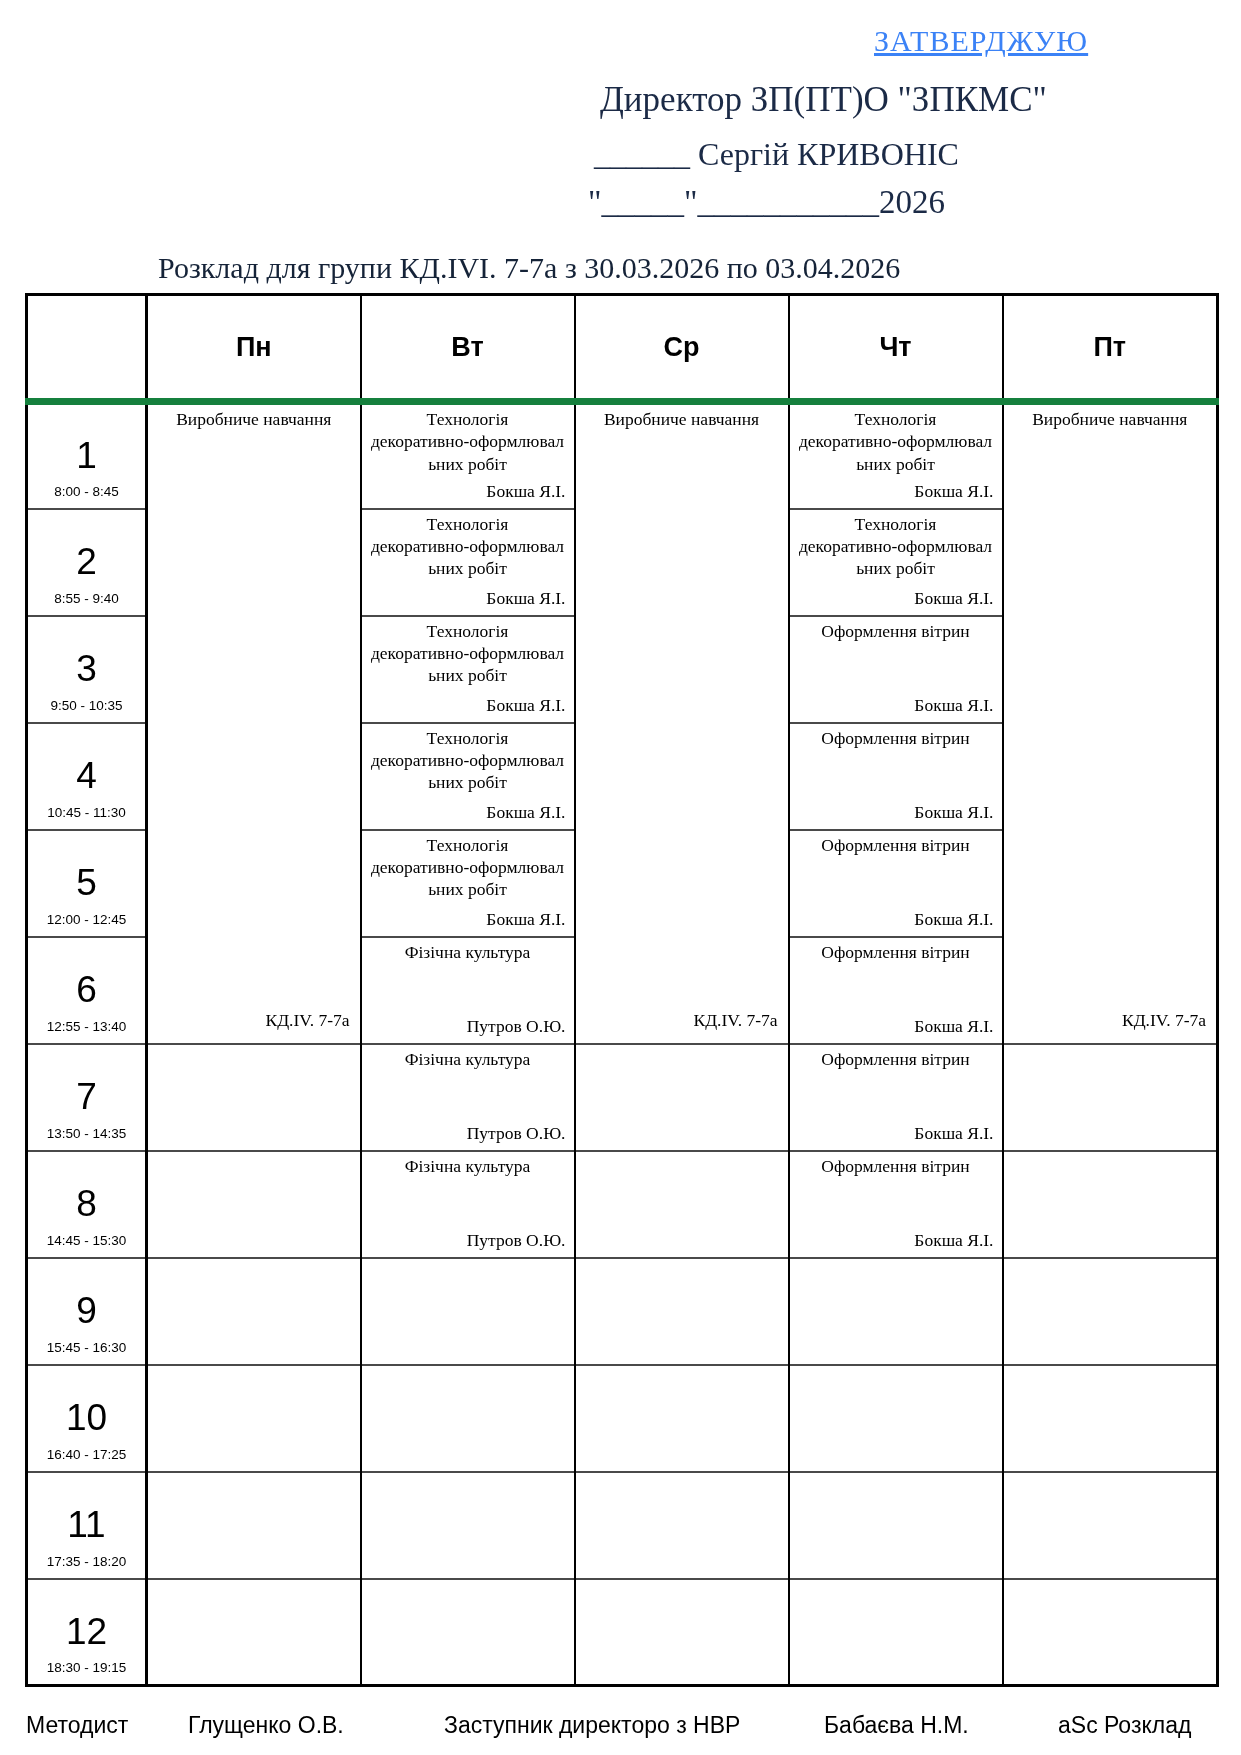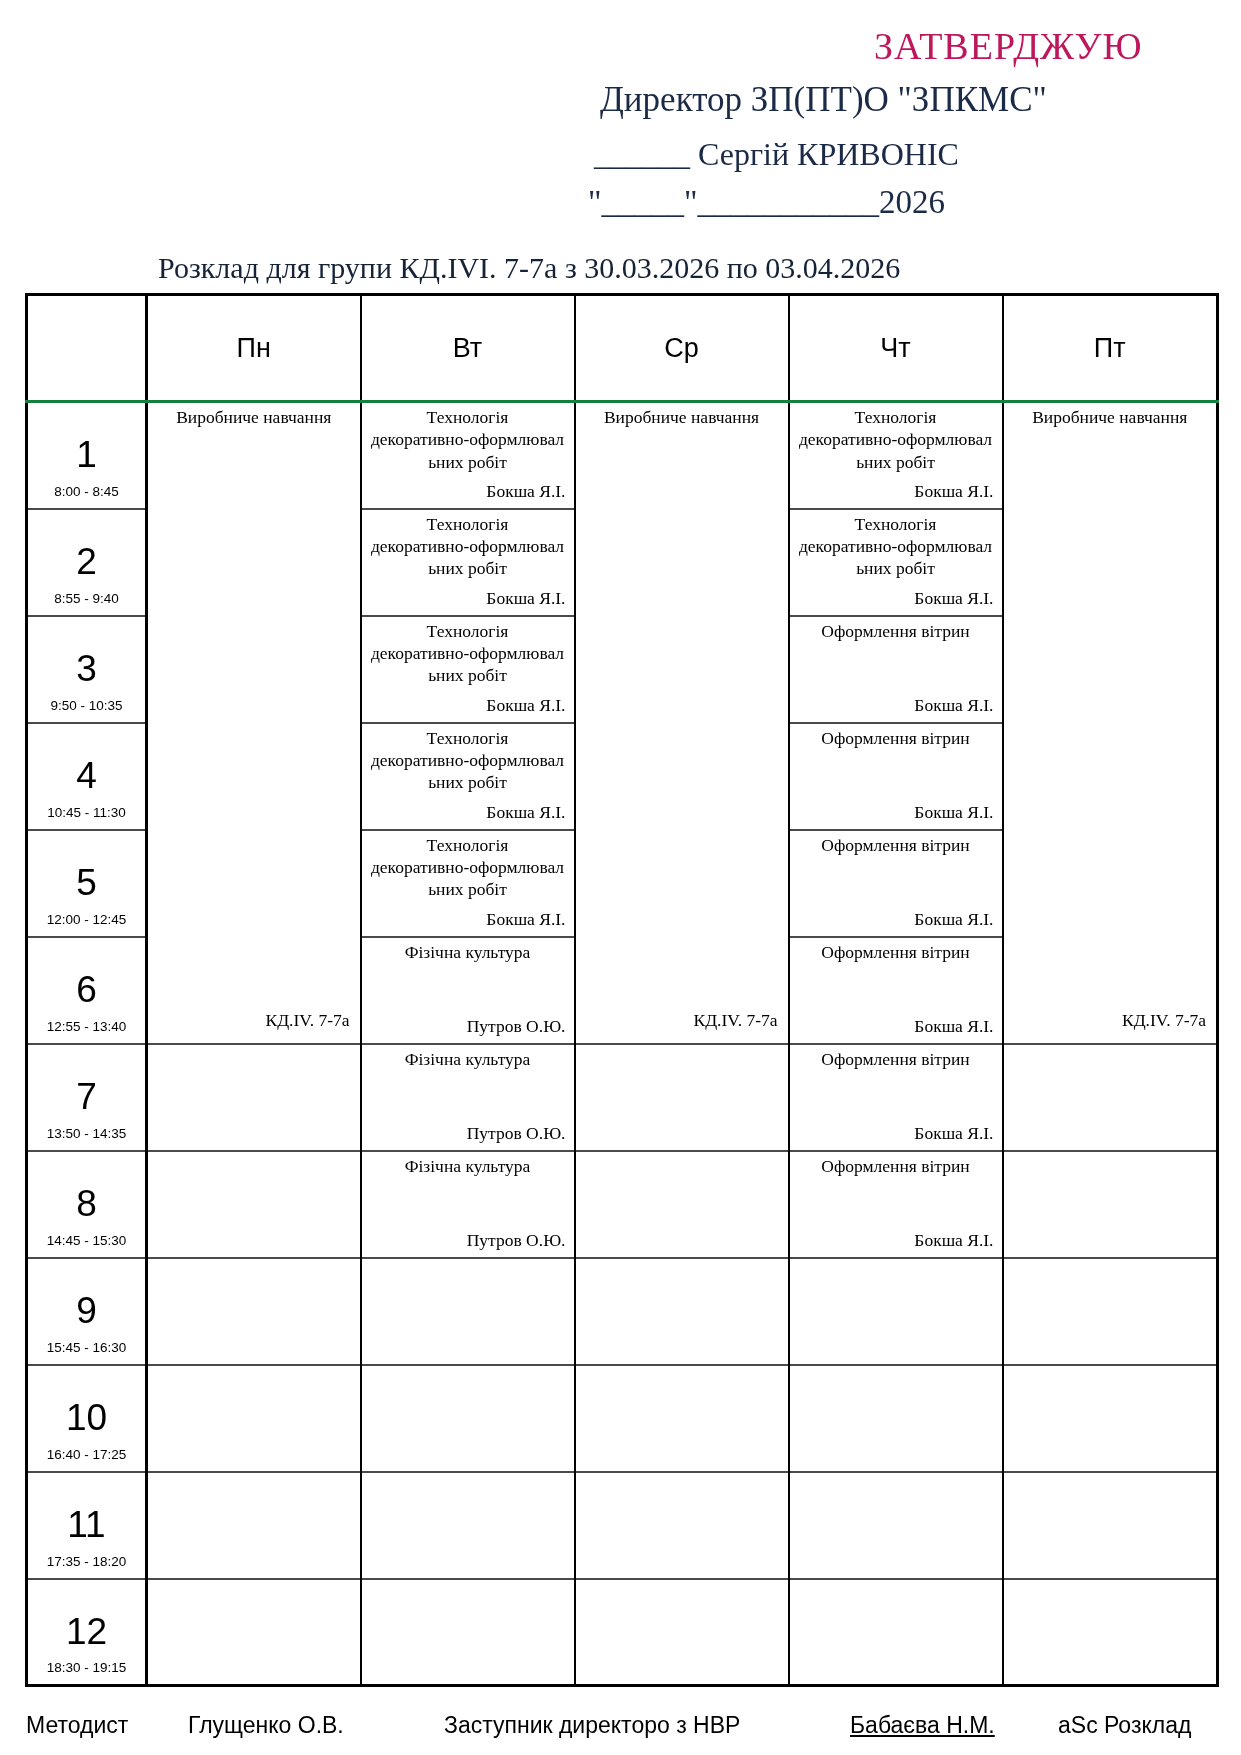--- a/index.html
+++ b/index.html
@@ -1,48 +1,48 @@
 <!DOCTYPE html>
 <html><head>
 <meta charset="utf-8">
 <style>
   html,body{margin:0;padding:0;}
   body{
     width:1241px;height:1755px;background:#ffffff;position:relative;
     font-family:"Liberation Serif", serif;color:#000;
   }
   
-  .stamp{position:absolute;left:874px;top:24px;font-size:38px;color:#be185d;letter-spacing:1px;}
+  .stamp{position:absolute;left:874px;top:24px;font-size:30px;color:#3b82f6;letter-spacing:1px;text-decoration:underline;}
   .director{position:absolute;left:600px;top:80px;font-size:35px;color:#1b2a46;}
   .signature{position:absolute;left:594px;top:136px;font-size:32px;color:#1b2a46;}
   .dateline{position:absolute;left:588px;top:184px;font-size:33px;color:#1b2a46;}
   .title{position:absolute;left:158px;top:251px;font-size:30px;color:#152338;}
   
   table.tt{
     position:absolute;left:25px;top:293px;width:1191px;
     border-collapse:collapse;table-layout:fixed;
     border:3px solid #000;
   }
   .tt tr{height:107px;}
   .tt th,.tt td{padding:0;border-left:2px solid #000;}
   .tt td{border-top:2px solid #4a4a4a;}
-  .tt thead th{border-bottom:3px solid #15803d;font-weight:normal;}
+  .tt thead th{border-bottom:7px solid #15803d;font-weight:bold;}
   .corner,.pcell{border-right:3px solid #000;}
   .pcell{border-top:1.5px solid #8c8c8c;position:relative;font-family:"Liberation Sans",sans-serif;}
   .pnum{position:absolute;inset:0;display:flex;align-items:center;justify-content:center;font-size:37px;}
   .ptime{position:absolute;left:0;right:0;bottom:9px;text-align:center;font-size:13.5px;}
   .dayh{font-family:"Liberation Sans",sans-serif;font-size:27px;text-align:center;}
   .cell{position:relative;vertical-align:top;font-size:17.5px;}
   .subject{padding:3px 2px 0 2px;text-align:center;line-height:1.28;white-space:pre-line;}
   .teacher{position:absolute;right:8px;bottom:6px;}
   .merged .subject{}
   .group{position:absolute;right:10px;bottom:12px;}
   
   .f{position:absolute;top:1712px;font-family:"Liberation Sans",sans-serif;font-size:23px;white-space:nowrap;}
-  .f0{left:26px;} .f1{left:188px;} .f2{left:444px;} .f3{left:850px;text-decoration:underline;} .f4{left:1058px;}
+  .f0{left:26px;} .f1{left:188px;} .f2{left:444px;} .f3{left:824px;} .f4{left:1058px;}
 </style>
 </head>
 <body>
 
 <div class="stamp">ЗАТВЕРДЖУЮ</div>
 <div class="director">Директор ЗП(ПТ)О "ЗПКМС"</div>
 <div class="signature">______ Сергій КРИВОНІС</div>
 <div class="dateline">"_____"___________2026</div>
 <div class="title">Розклад для групи КД.IVІ. 7-7а з 30.03.2026 по 03.04.2026</div>
 

